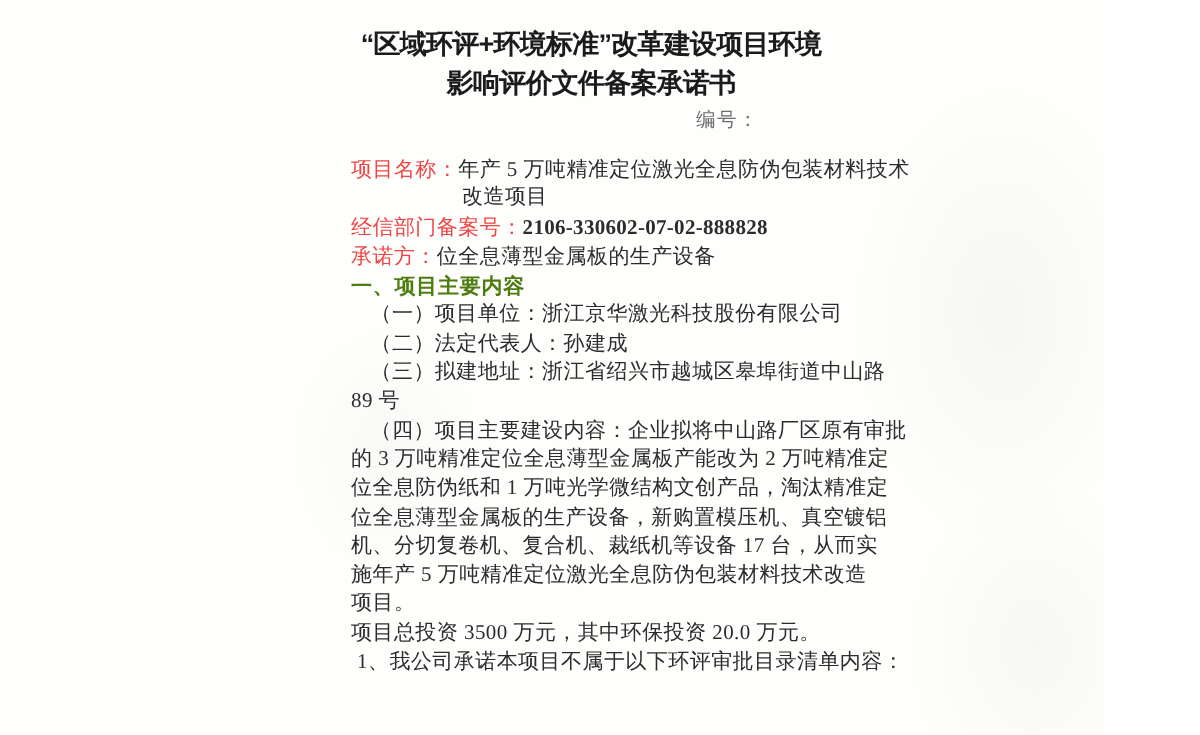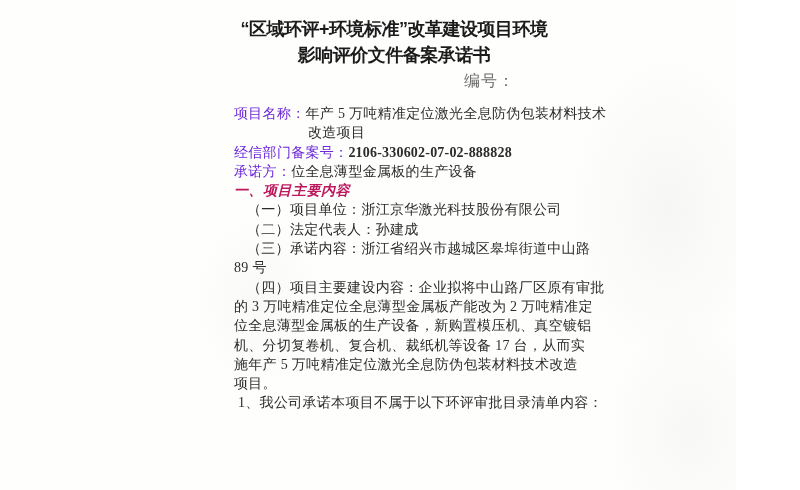--- a/index.html
+++ b/index.html
@@ -23,36 +23,36 @@
   }
   .doc-title{
     position:absolute;left:224px;top:16px;width:340px;
     text-align:center;
     font-family:"Liberation Sans","DejaVu Sans",sans-serif;
     font-weight:700;font-size:18px;line-height:26px;
     letter-spacing:-0.5px;color:#1b1b1b;
   }
   .serial{
     position:absolute;left:464px;top:71px;
-    font-size:16px;letter-spacing:1px;color:#6b6b6b;
+    font-size:13px;letter-spacing:1px;color:#6b6b6b;
   }
   .body-col{
     position:absolute;left:234px;top:104px;width:324px;
     font-size:14px;line-height:19.3px;letter-spacing:0.3px;
   }
   .line{white-space:nowrap;}
-  .hang{padding-left:74px;}          
+  .hang{padding-left:74px;font-family:Liberation Mono, monospace;}          
   .ind{padding-left:13px;}           
   .ind-sm{padding-left:4px;}         
   .heading{
     font-family:"Liberation Sans","DejaVu Sans",sans-serif;
-    font-weight:700;color:#be185d;letter-spacing:0.5px;font-style:italic;
+    font-weight:700;color:#4d7c0f;letter-spacing:0.5px;
   }
   .num{font-weight:600;letter-spacing:0.2px;font-family:Liberation Serif, serif;}
-  .lbl{color:#6d28d9;}
+  .lbl{color:#ef4444;}
 </style>
 </head>
 <body>
 
 <div class="page">
 
   <div class="doc-title">
     <div>“区域环评+环境标准”改革建设项目环境</div>
     <div>影响评价文件备案承诺书</div>
   </div>
@@ -65,27 +65,29 @@
     <div class="line hang">改造项目</div>
 
     <div class="line"><span class="lbl">经信部门备案号：</span><span class="num">2106-330602-07-02-888828</span></div>
 
     <div class="line"><span class="lbl">承诺方：</span><span>位全息薄型金属板的生产设备</span></div>
 
     <div class="line heading">一、项目主要内容</div>
 
     <div class="line ind">（一）项目单位：浙江京华激光科技股份有限公司</div>
     <div class="line ind">（二）法定代表人：孙建成</div>
-    <div class="line ind">（三）承诺内容：浙江省绍兴市越城区皋埠街道中山路</div>
+    <div class="line ind">（三）拟建地址：浙江省绍兴市越城区皋埠街道中山路</div>
     <div class="line">89 号</div>
 
     <div class="line ind">（四）项目主要建设内容：企业拟将中山路厂区原有审批</div>
     <div class="line">的 3 万吨精准定位全息薄型金属板产能改为 2 万吨精准定</div>
+    <div class="line">位全息防伪纸和 1 万吨光学微结构文创产品，淘汰精准定</div>
     <div class="line">位全息薄型金属板的生产设备，新购置模压机、真空镀铝</div>
     <div class="line">机、分切复卷机、复合机、裁纸机等设备 17 台，从而实</div>
     <div class="line">施年产 5 万吨精准定位激光全息防伪包装材料技术改造</div>
     <div class="line">项目。</div>
 
+    <div class="line">项目总投资 3500 万元，其中环保投资 20.0 万元。</div>
 
     <div class="line ind-sm">1、我公司承诺本项目不属于以下环评审批目录清单内容：</div>
 
   </div>
 </div>
 
 </body></html>

